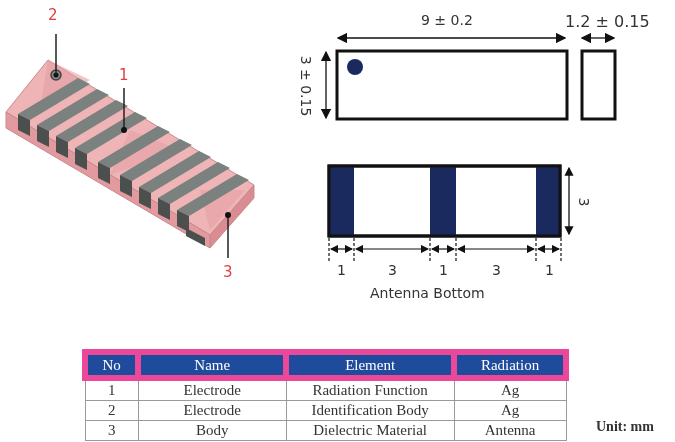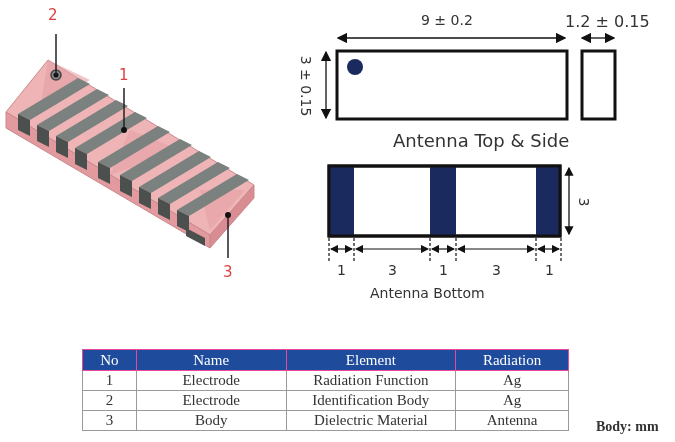--- a/index.html
+++ b/index.html
@@ -2,21 +2,21 @@
 <html><head>
 <meta charset="utf-8">
 <style>
   html, body { margin:0; padding:0; background:#ffffff; }
   body { width:675px; height:442px; position:relative; overflow:hidden; font-family:"DejaVu Sans", sans-serif; }
   .abs { position:absolute; }
   svg { position:absolute; left:0; top:0; }
   .lbl { position:absolute; color:#333; font-family:"DejaVu Sans", sans-serif; white-space:nowrap; }
   .red { color:#e04040; font-size:15px; }
   table.spec { position:absolute; left:82px; top:349px; width:487px; border-collapse:collapse; font-family:"Liberation Serif", serif; font-size:15px; color:#333; }
-  table.spec th { background:#1e4b9c; color:#fff; font-weight:normal; height:20px; border:1px solid #ec4899; padding:0; }
+  table.spec th { background:#1e4b9c; color:#fff; font-weight:normal; height:20px; border:6px solid #ec4899; padding:0; }
   table.spec td { text-align:center; height:19px; border:1px solid #9a9a9a; padding:0; }
   .unit { position:absolute; left:596px; top:419px; font-family:"Liberation Serif", serif; font-weight:bold; font-size:14px; color:#333; }
 </style>
 </head>
 <body>
 
 <div class="abs" style="left:0;top:0;width:280px;height:290px;">
   <svg width="280" height="290" viewBox="0 0 280 290">
 
     <polygon points="48,60 254,185 210,235 6,112" fill="#eeb4b6" stroke="#c98a8e" stroke-width="1"></polygon>
@@ -87,21 +87,20 @@
 
     <rect x="329" y="51" width="230" height="68" fill="#fff" stroke="#111" stroke-width="3"></rect>
 
     <rect x="574" y="51" width="33" height="68" fill="#fff" stroke="#111" stroke-width="3"></rect>
 
     <circle cx="347" cy="67" r="8" fill="#1b2a5e"></circle>
   </svg>
   <span class="lbl" style="left:413px;top:12px;font-size:14px;">9 ± 0.2</span>
   <span class="lbl" style="left:557px;top:12px;font-size:16px;">1.2 ± 0.15</span>
   <span class="lbl" style="left:268px;top:78px;font-size:14px;transform:rotate(90deg);transform-origin:center;">3 ± 0.15</span>
-  <span class="lbl" style="left:385px;top:130px;font-size:18px;">Antenna Top &amp; Side</span>
 </div>
 
 <div class="abs" style="left:0;top:150px;width:675px;height:160px;">
   <svg width="675" height="160">
     <defs>
       <marker id="bh" markerWidth="7" markerHeight="7" refX="6" refY="3.5" orient="auto">
         <path d="M0,0 L7,3.5 L0,7 Z" fill="#111"></path>
       </marker>
       <marker id="bhs" markerWidth="7" markerHeight="7" refX="1" refY="3.5" orient="auto">
         <path d="M7,0 L0,3.5 L7,7 Z" fill="#111"></path>
@@ -170,13 +169,13 @@
     </tr>
     <tr>
       <td>3</td>
       <td>Body</td>
       <td>Dielectric Material</td>
       <td>Antenna</td>
     </tr>
   </tbody>
 </table>
 
-<span class="unit">Body: mm</span>
+<span class="unit">Unit: mm</span>
 
 </body></html>

